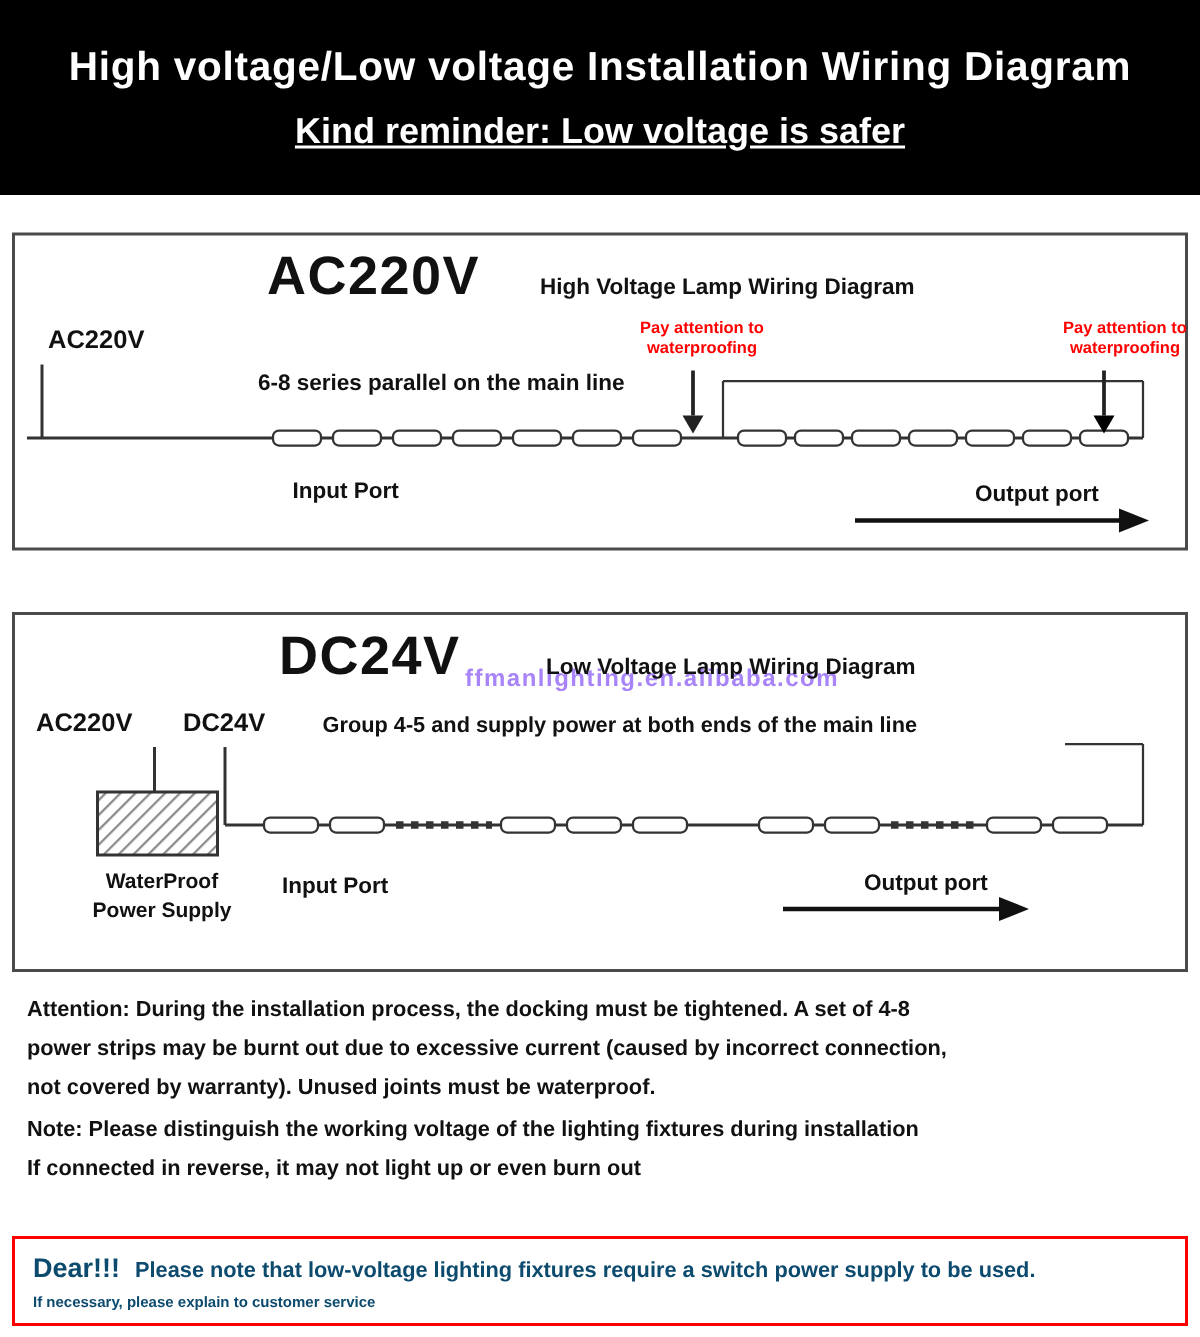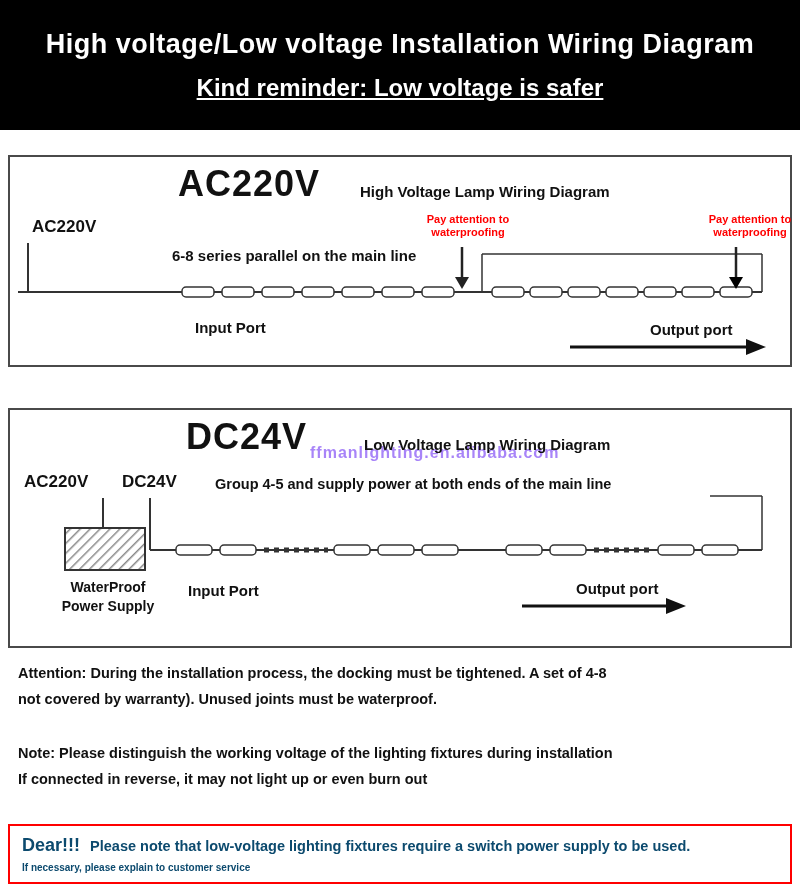--- a/index.html
+++ b/index.html
@@ -162,20 +162,21 @@
     <div class="abs psu-lbl" style="left:28px; top:168px; width:140px;">
       <div>WaterProof</div>
       <div>Power Supply</div>
     </div>
     <div class="abs port" style="left:178px; top:172px;">Input Port</div>
     <div class="abs port" style="left:566px; top:170px;">Output port</div>
   </div>
 
   <div class="textblock attention">
     <div class="line">Attention:   During the installation process, the docking must be tightened. A set of 4-8</div>
+    <div class="line">power strips may be burnt out due to excessive current (caused by incorrect connection,</div>
     <div class="line">not covered by warranty). Unused joints must be waterproof.</div>
   </div>
 
   <div class="textblock notes">
     <div class="line">Note:   Please distinguish the working voltage of the lighting fixtures during installation</div>
     <div class="line">If connected in reverse, it may not light up or even burn out</div>
   </div>
 
   <div class="dearbox">
     <div class="row1">

